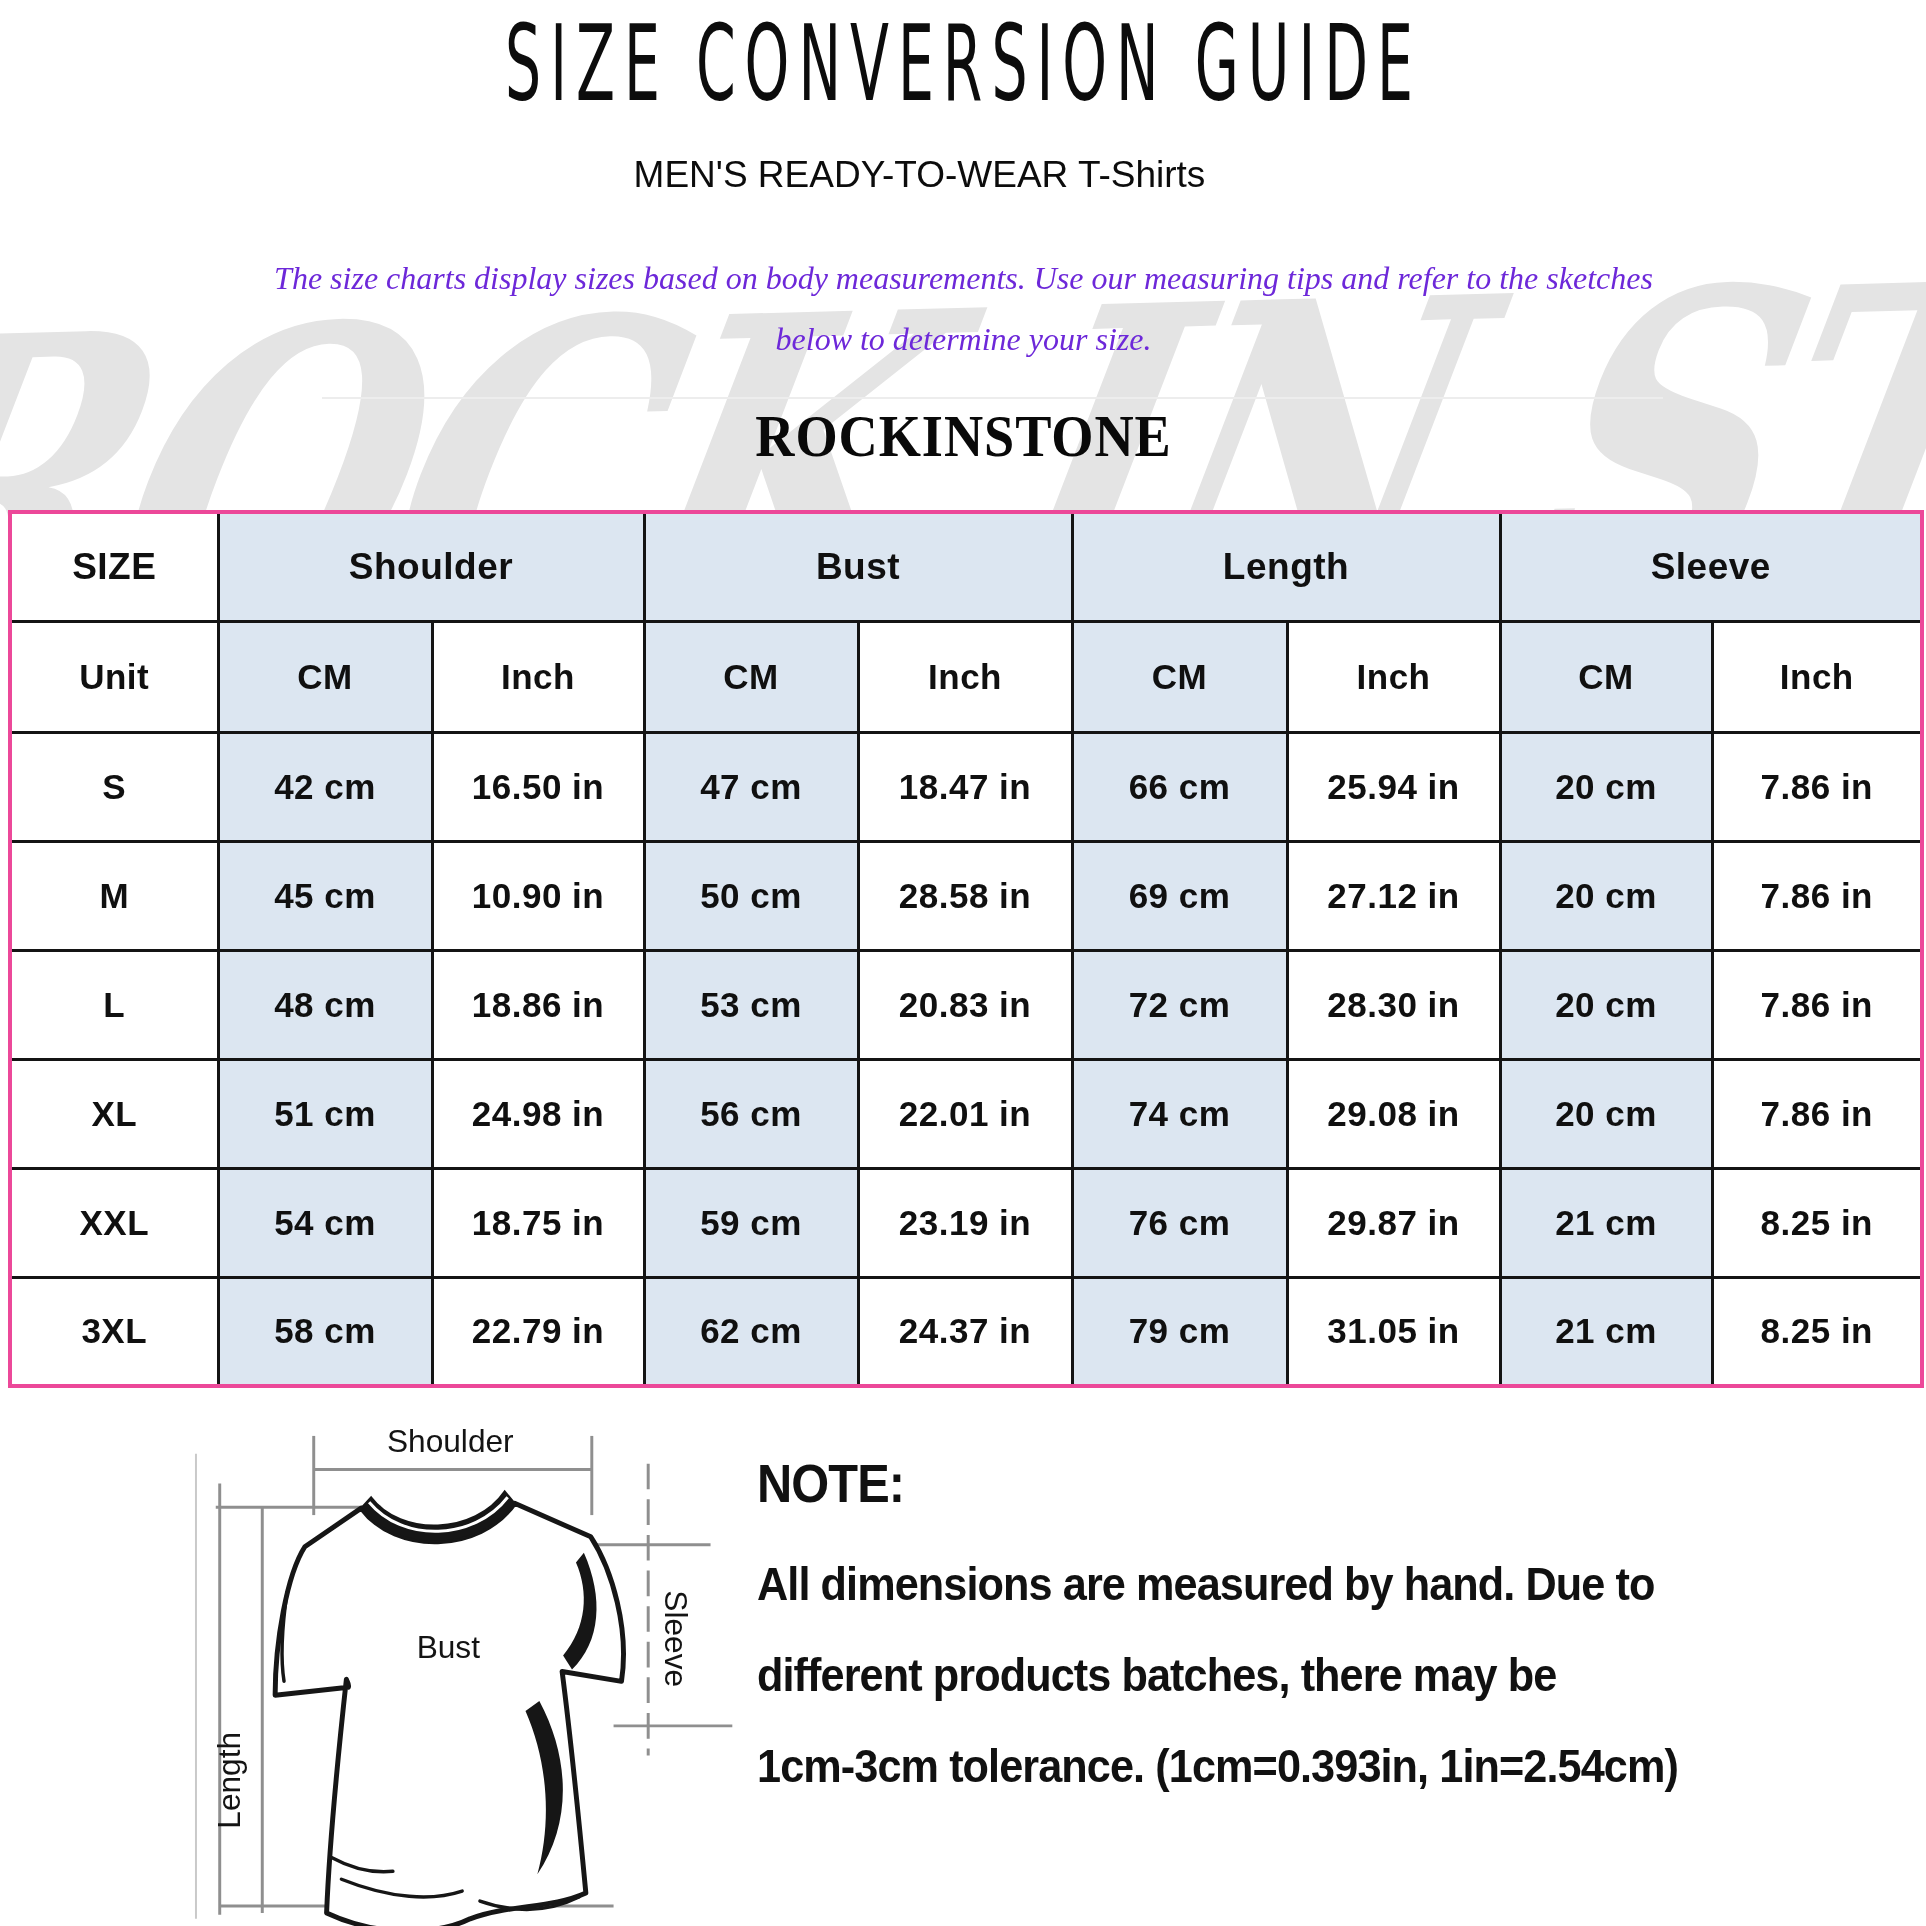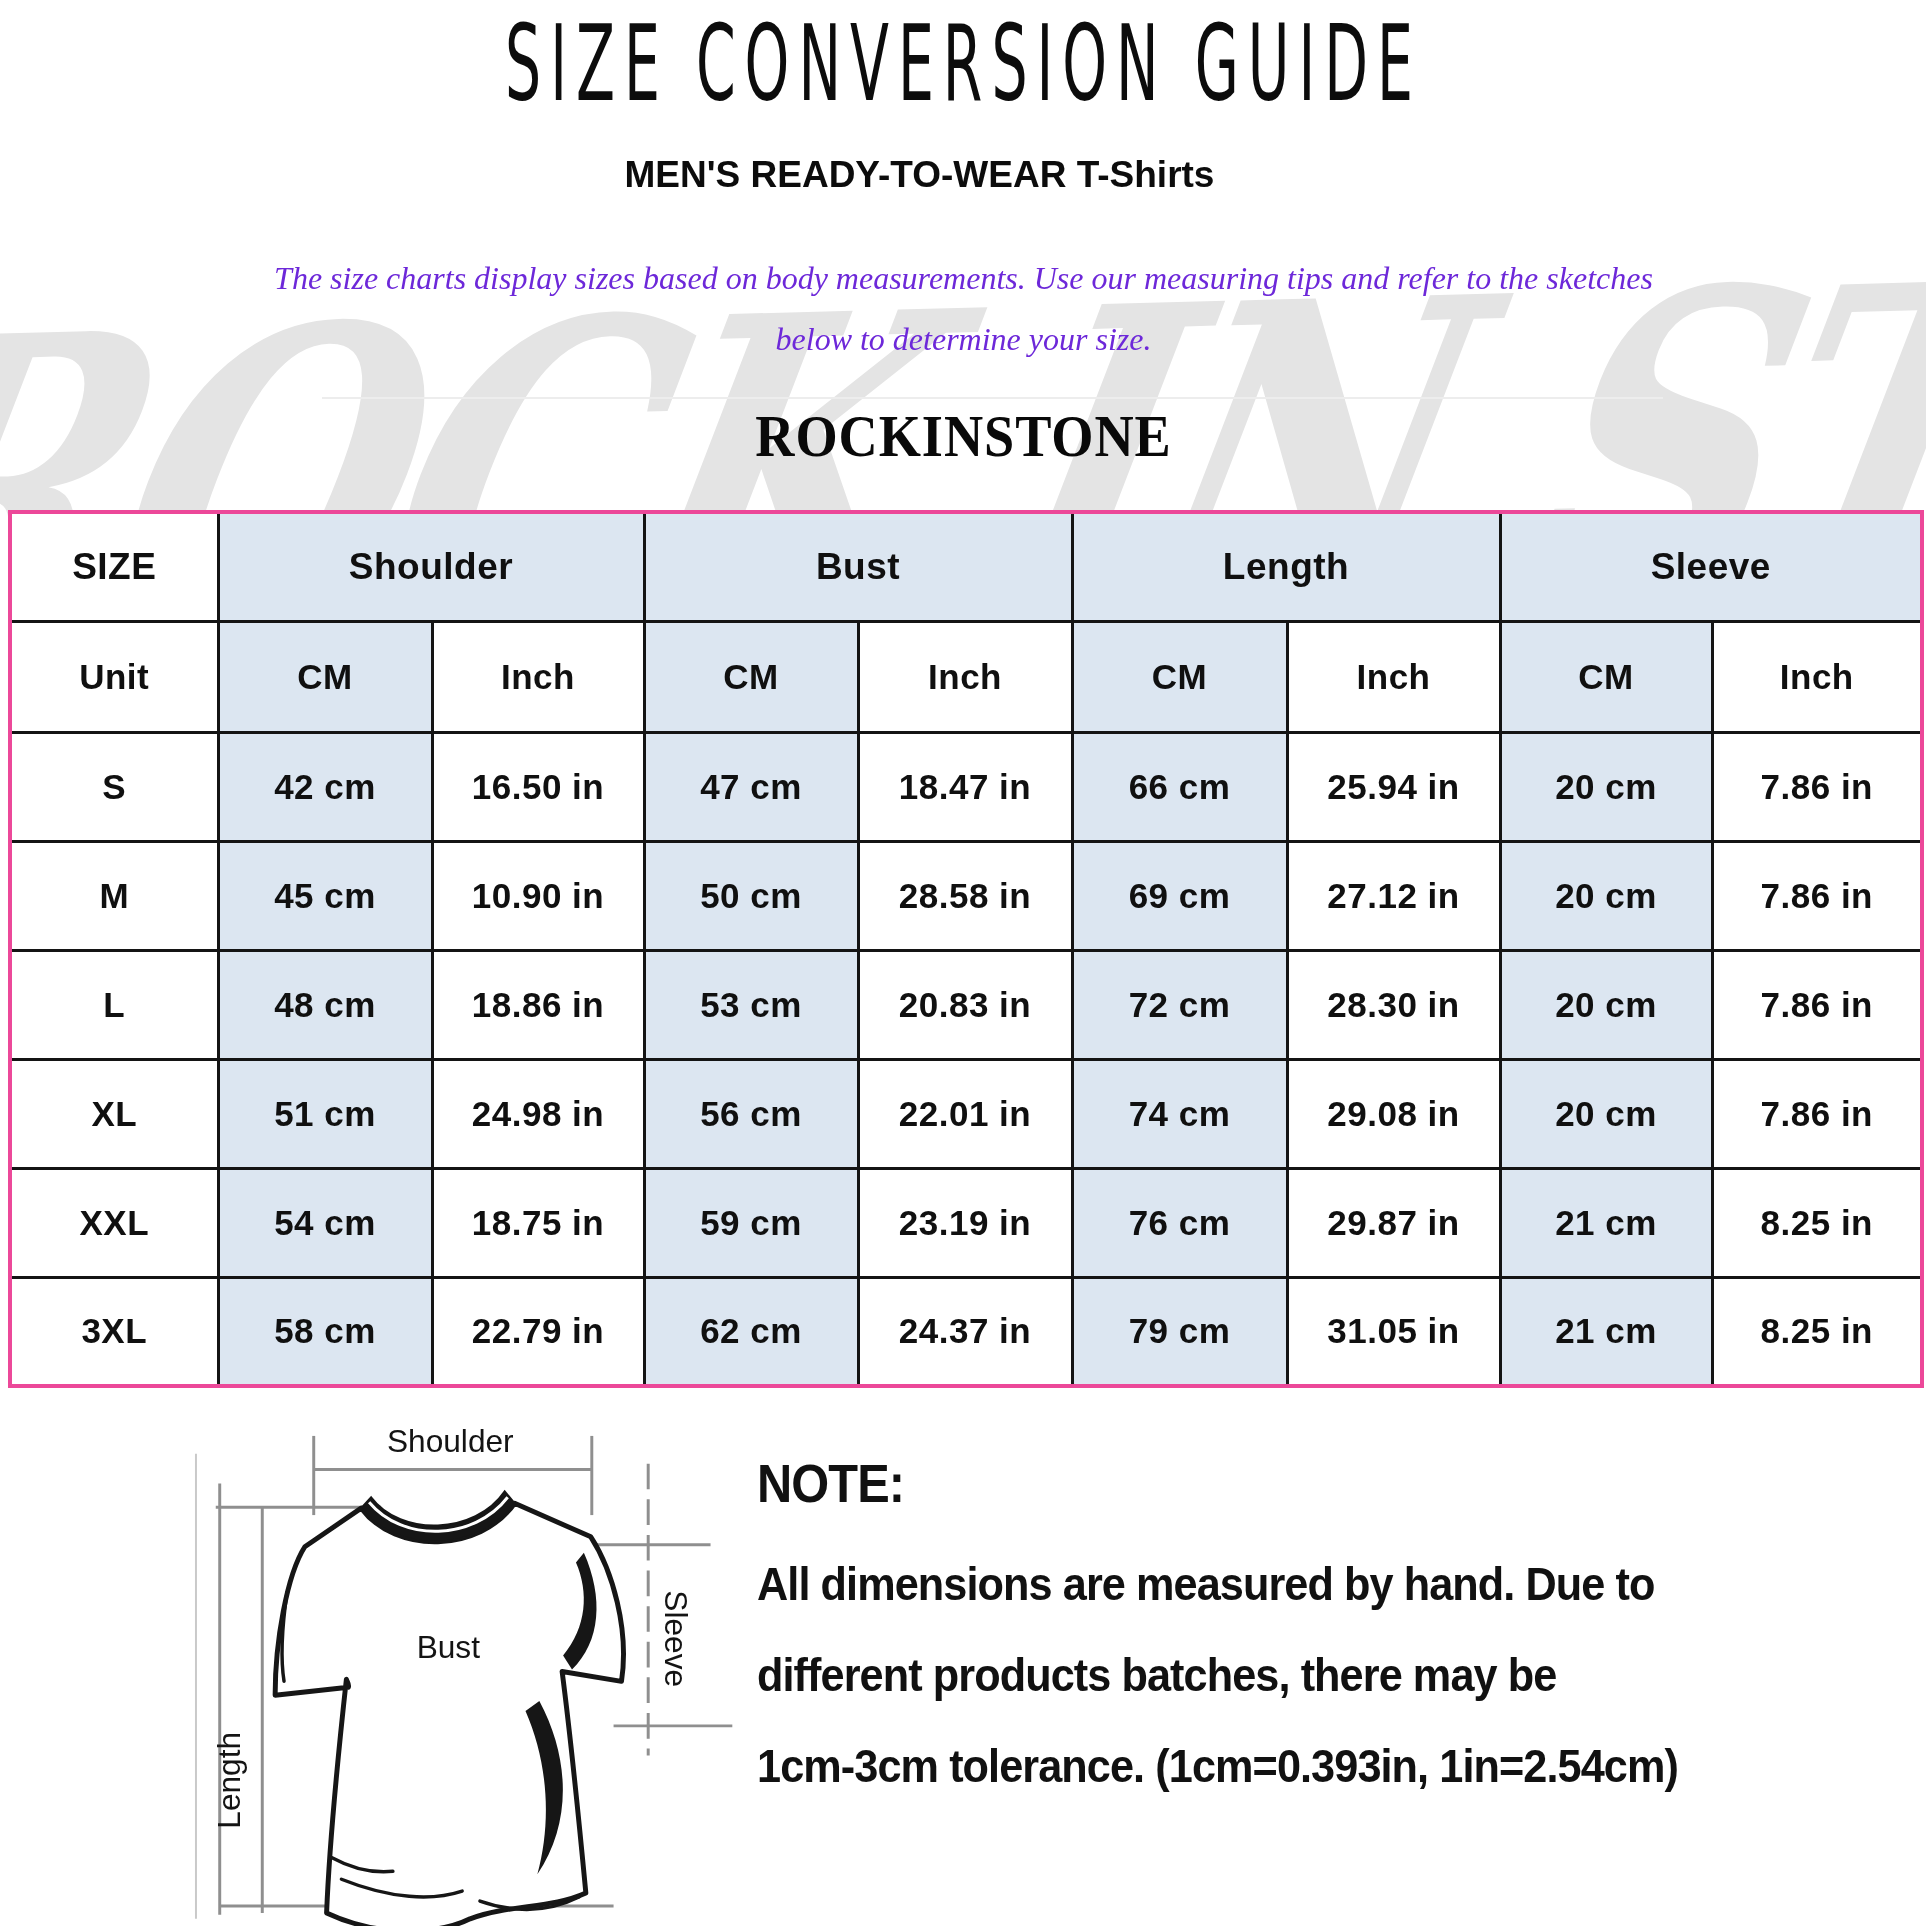--- a/index.html
+++ b/index.html
@@ -26,21 +26,21 @@
     position:absolute;top:2px;left:0;width:1927px;
     text-align:center;
     font-family:"DejaVu Sans", sans-serif;
     font-weight:400;
     font-size:89px;letter-spacing:14px;white-space:nowrap;
     transform:scale(0.64,1.18);transform-origin:center top;
     color:#0c0c0c;
   }
   .subtitle{
     position:absolute;top:154px;left:0;width:1839px;
-    text-align:center;font-weight:bold;font-size:37px;letter-spacing:0px;
+    text-align:center;font-weight:normal;font-size:37px;letter-spacing:0px;
     color:#0c0c0c;
   }
   .desc{
     position:absolute;top:248px;left:0;width:1927px;
     text-align:center;
     font-family:"Liberation Serif", serif;
     font-style:italic;font-size:32px;line-height:61px;color:#6d28d9;
   }
   .brand-rule{
     position:absolute;top:397px;left:322px;width:1341px;height:2px;

